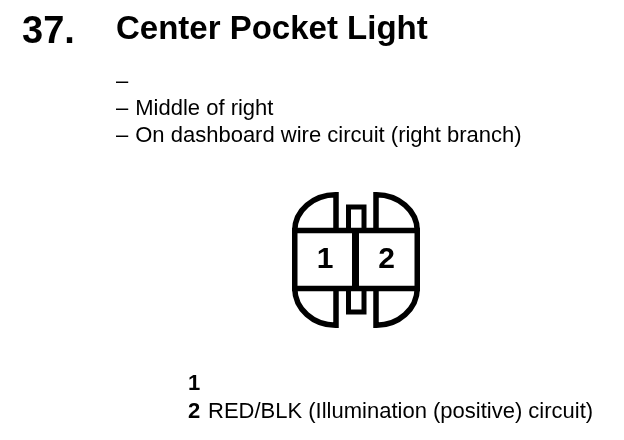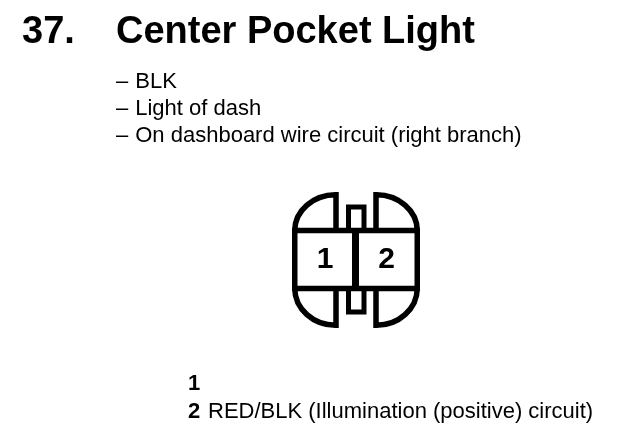--- a/index.html
+++ b/index.html
@@ -22,21 +22,21 @@
     left: 22px;
     top: 11px;
     font-size: 38px;
     font-weight: 700;
     line-height: 1;
     letter-spacing: 0px;
   }
   .page-title {
     left: 116px;
     top: 11px;
-    font-size: 38px;
+    font-size: 33px;
     font-weight: 700;
     line-height: 1;
     letter-spacing: 0px;
     white-space: nowrap;
   }
 
   
   .detail-list {
     left: 116px;
     top: 67px;
@@ -95,25 +95,24 @@
 </style>
 </head>
 <body>
 
 <div class="abs item-number">37.</div>
 <h1 class="abs page-title" style="margin:0">Center Pocket Light</h1>
 
 <div class="abs detail-list">
   <div class="detail-item">
     <span class="detail-bullet">–</span>
-    <span>BLK</span>
   </div>
   <div class="detail-item">
     <span class="detail-bullet">–</span>
-    <span>Light of dash</span>
+    <span>Middle of right</span>
   </div>
   <div class="detail-item">
     <span class="detail-bullet">–</span>
     <span>On dashboard wire circuit (right branch)</span>
   </div>
 </div>
 
 <div class="abs connector">
   <svg viewBox="0 0 128 136" width="128" height="136">
 

